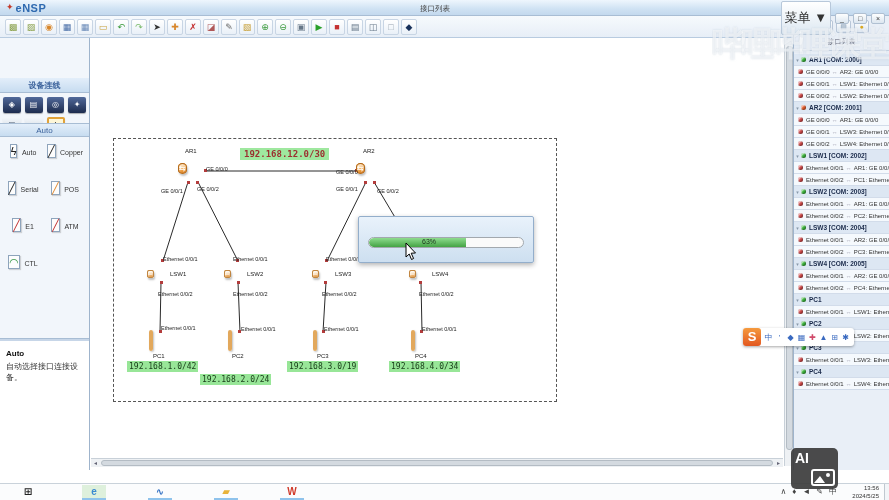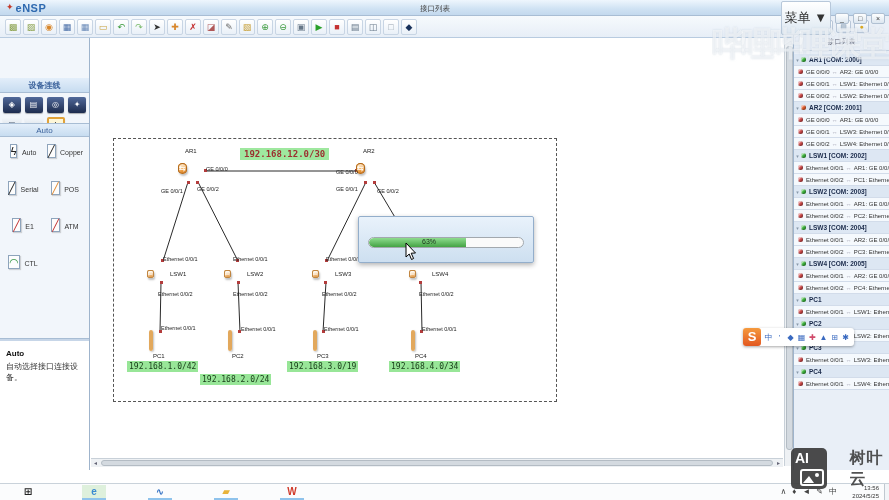--- a/index.html
+++ b/index.html
@@ -727,16 +727,15 @@
   <div class="wm-top">哔哩哔哩课堂</div>
   <div class="wm-bottom">
     <span class="ai-badge">
       <span class="ai-txt">AI</span>
       <svg width="24" height="17" viewBox="0 0 24 17">
         <rect x="1" y="1" width="22" height="15" rx="2" fill="none" stroke="#fff" stroke-width="2"></rect>
         <path d="M3 14 L9 7 L14 14 Z" fill="#fff"></path>
         <circle cx="17" cy="6" r="2" fill="#fff"></circle>
       </svg>
     </span>
-    <span class="brand-txt">树叶云</span>
   </div>
 
 </div>
 
 </body></html>

